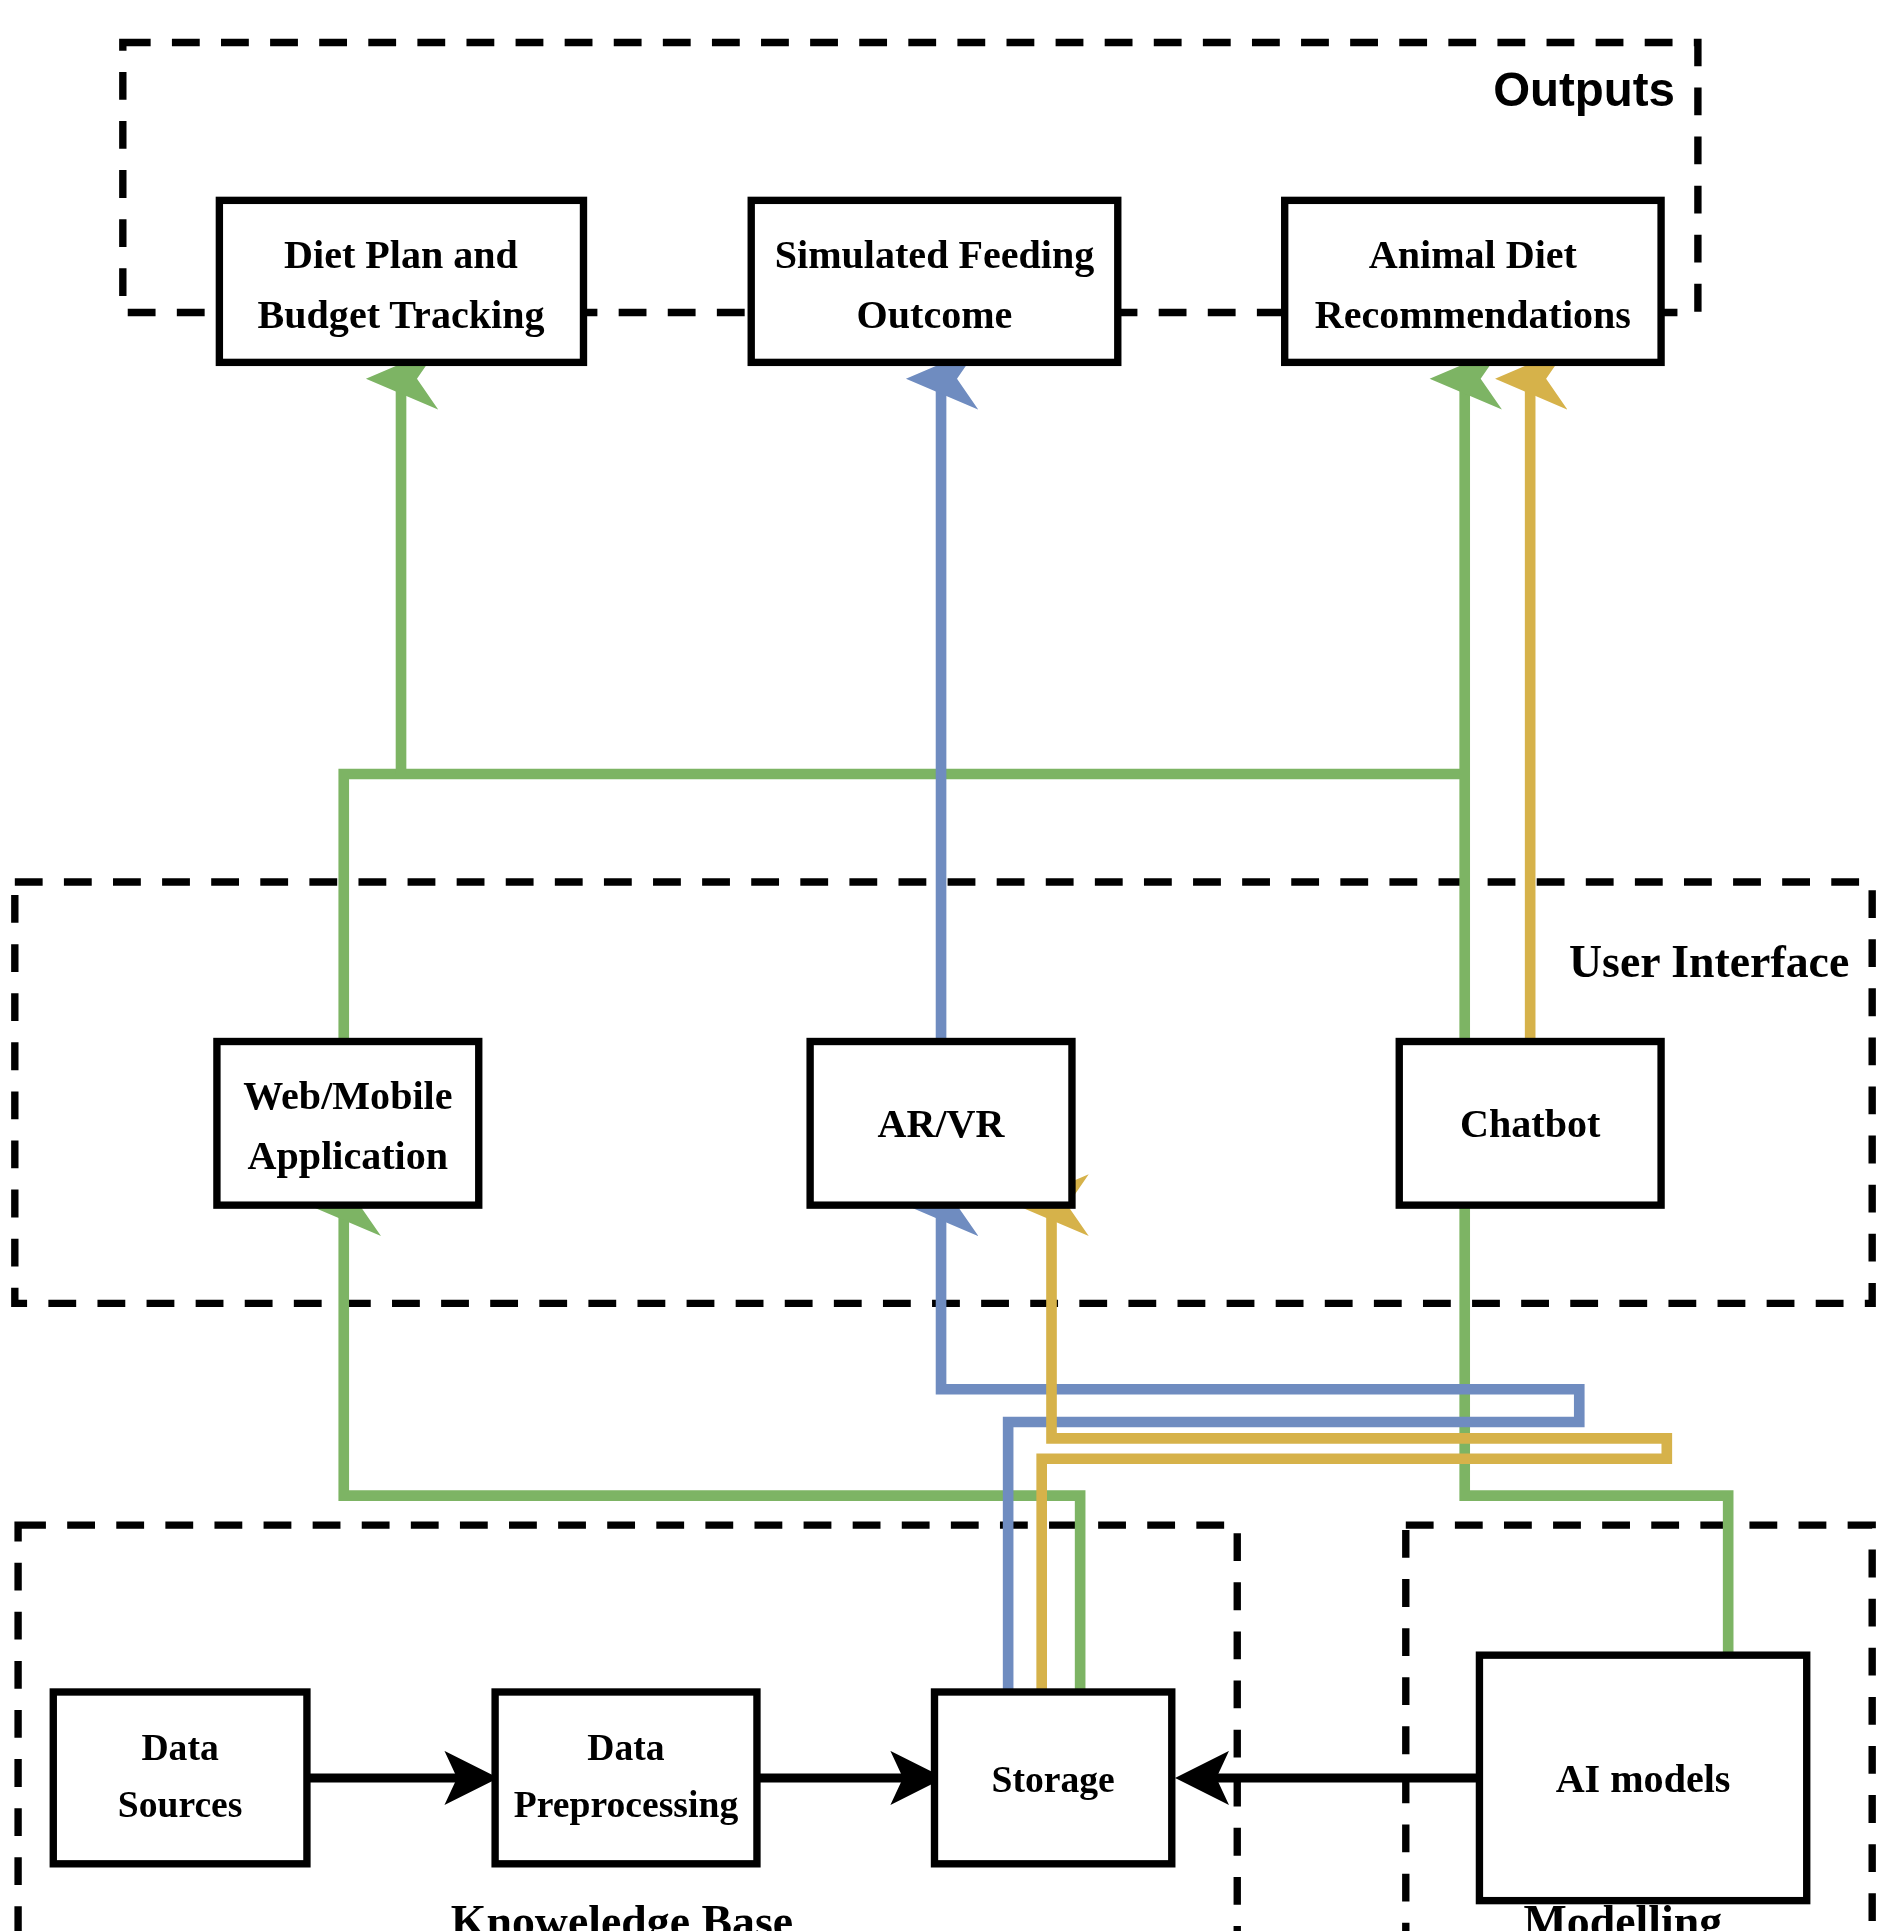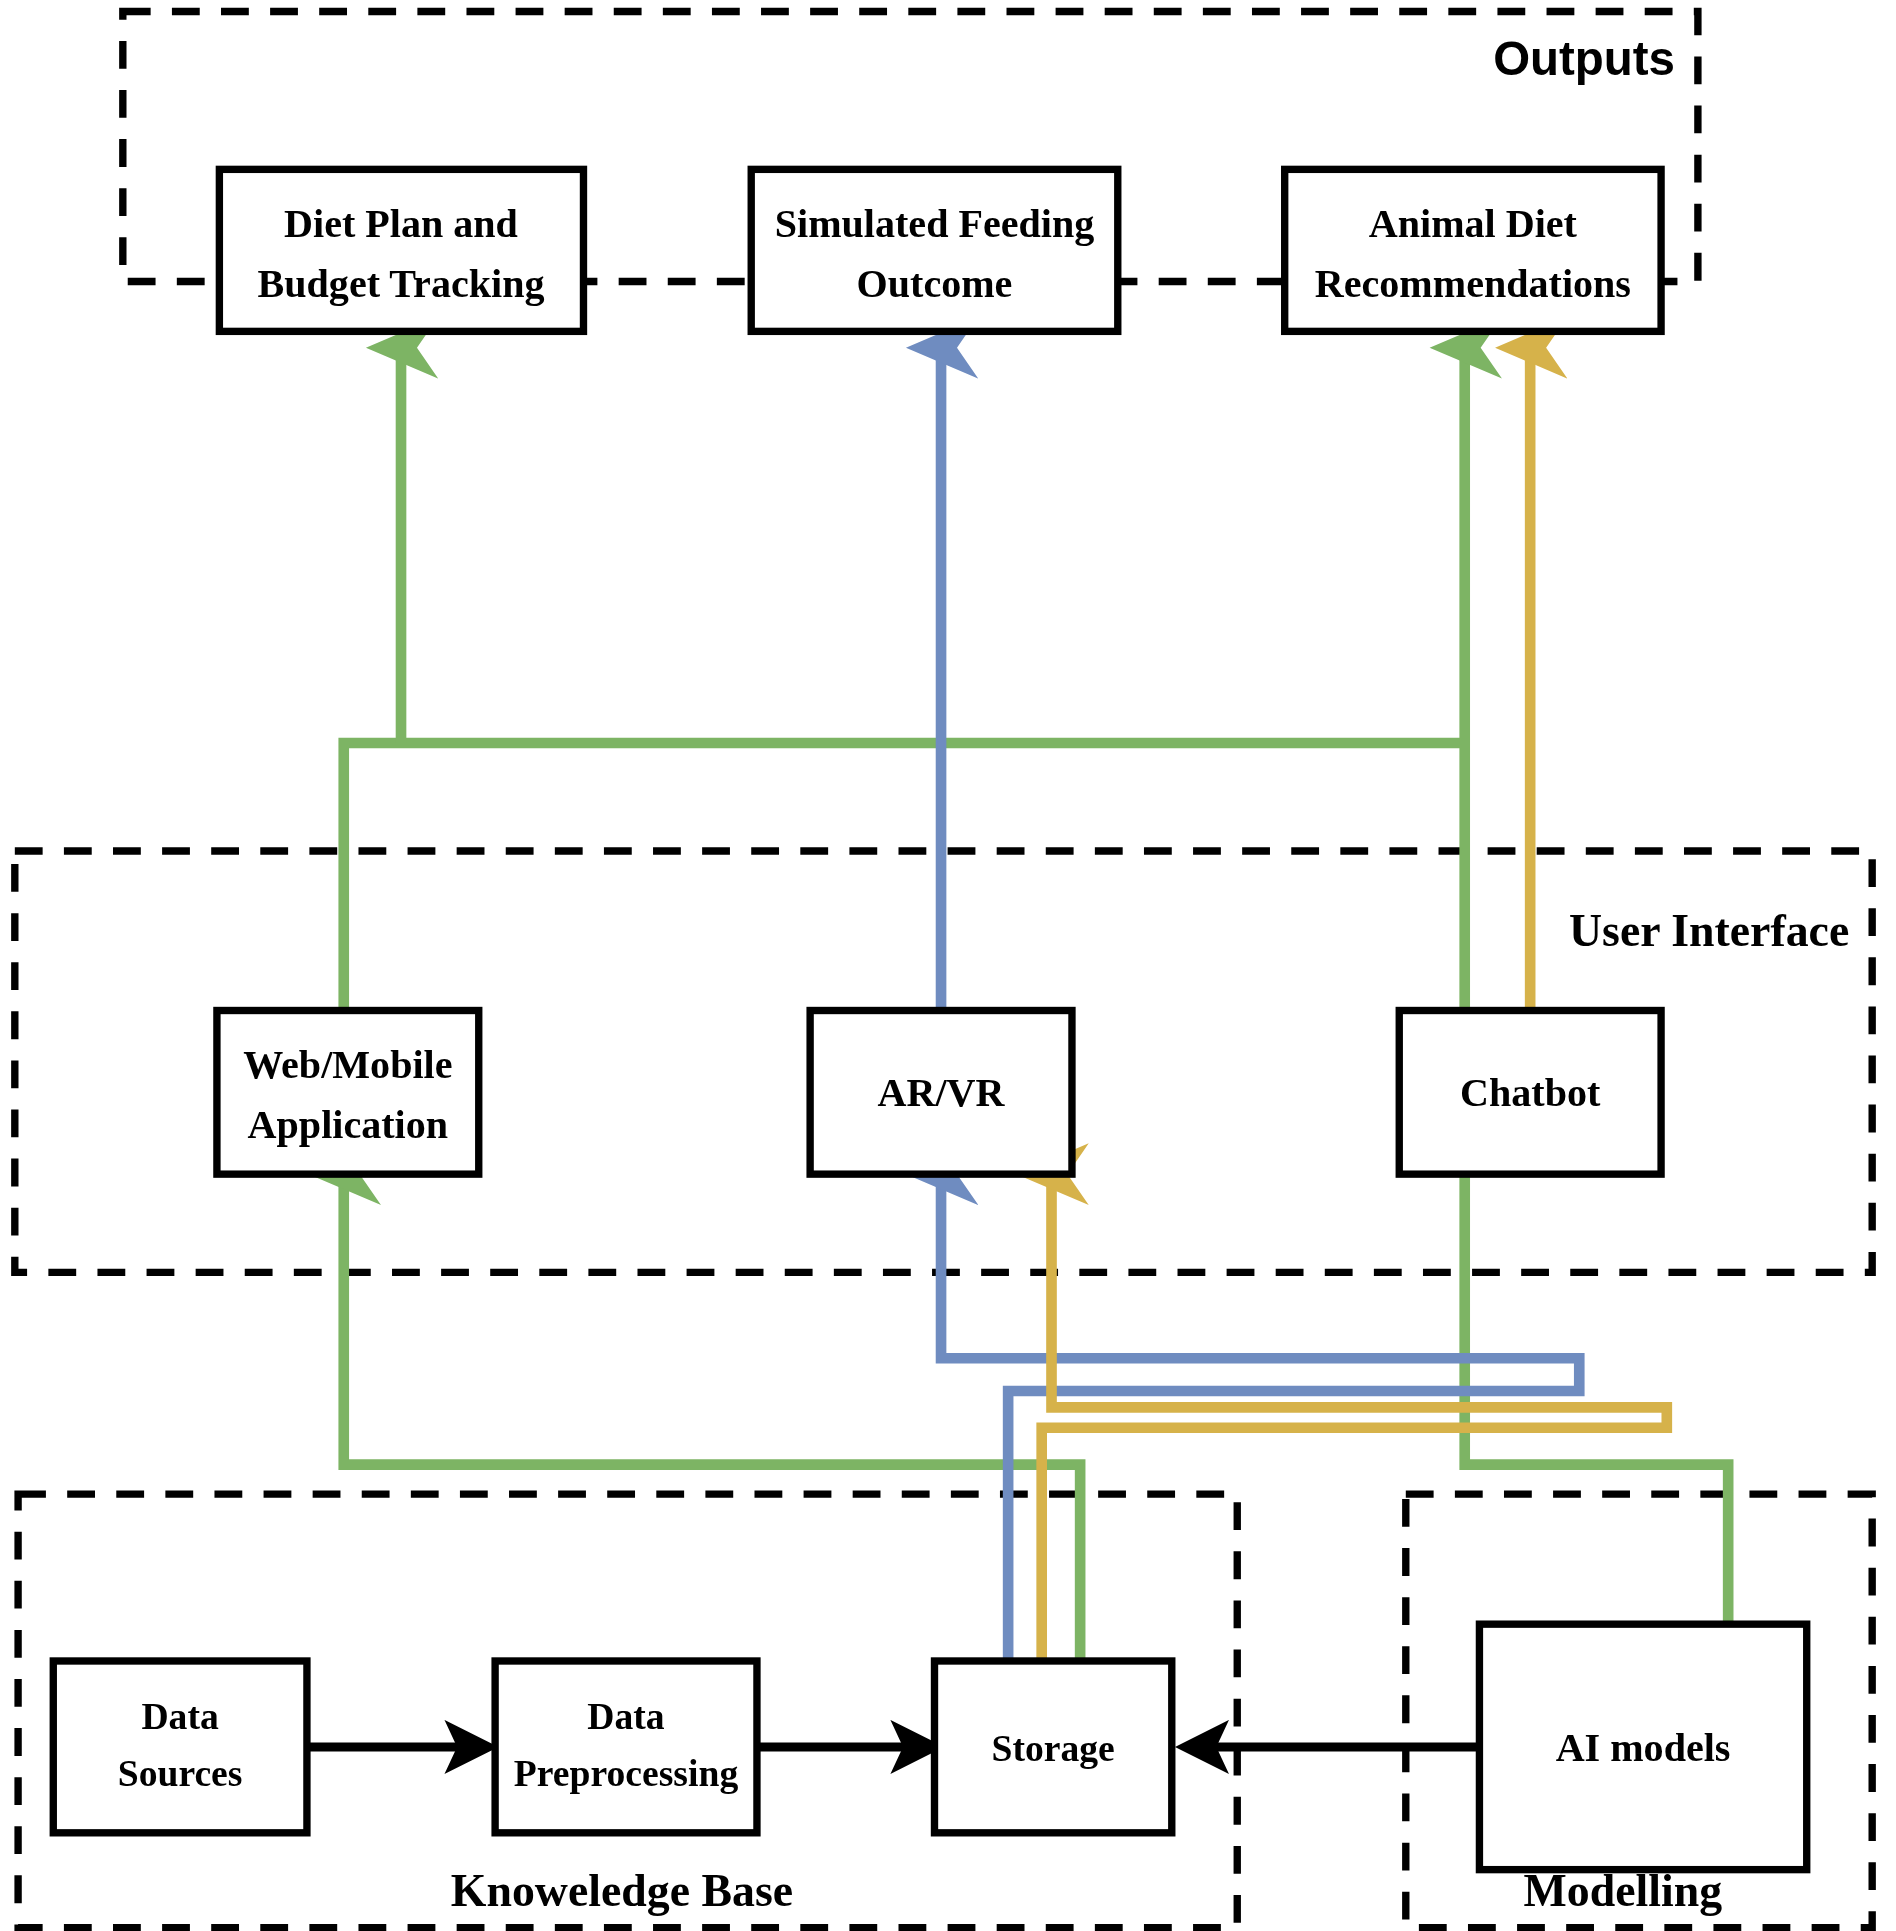--- a/index.html
+++ b/index.html
@@ -11,20 +11,21 @@
     width: 1896px;
     height: 1931px;
     font-family: "Liberation Serif", serif;
     overflow: hidden;
   }
   #stage {
     position: relative;
     width: 1896px;
     height: 1576px;
     background: #ffffff;
+    margin-top: 31px;
   }
   svg#diagram {
     display: block;
     width: 1896px;
     height: 1931px;
   }
   .grp-label-serif {
     font-family: "Liberation Serif", serif;
     font-weight: bold;
     font-size: 56px;

